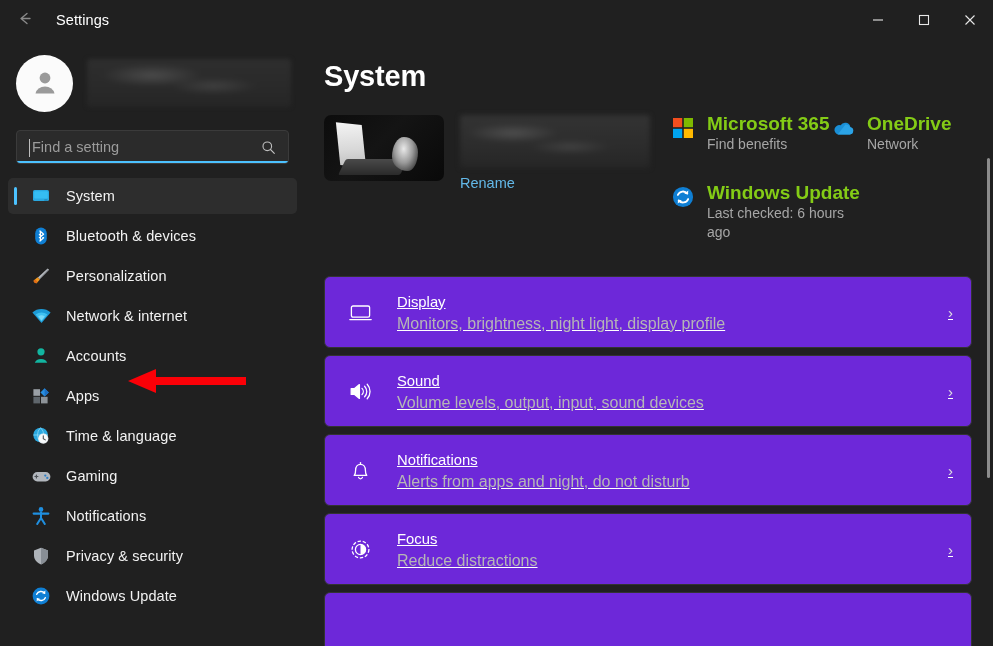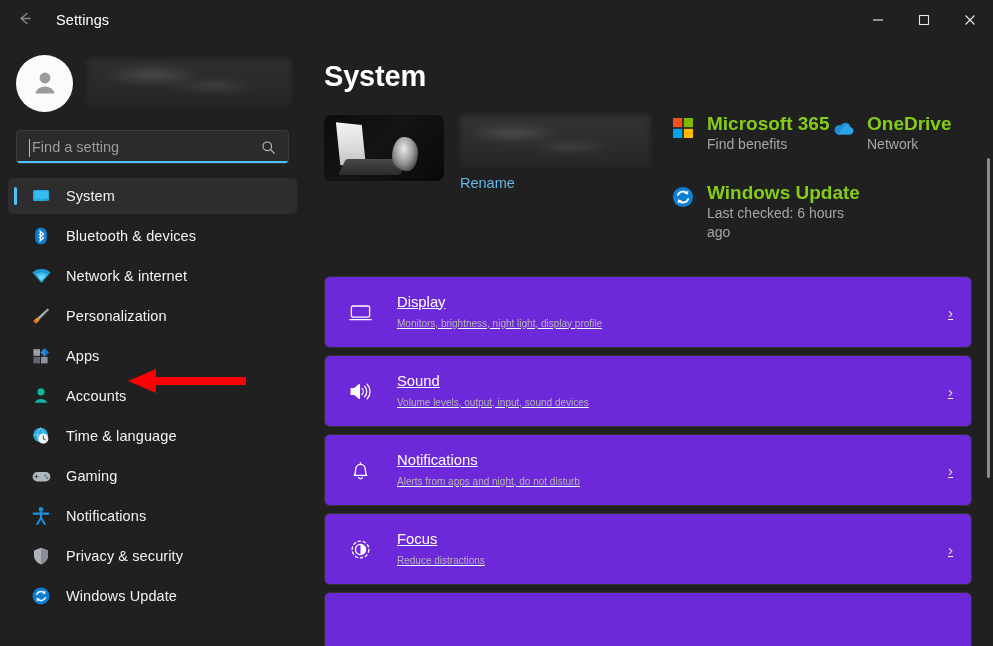--- a/index.html
+++ b/index.html
@@ -165,21 +165,21 @@
     background: #6d28d9; border: 1px solid #333333; border-radius: 6px;
     padding: 0 18px 0 20px;
     text-decoration: underline;
   }
   .card-icon {
     width: 30px; height: 30px; margin-right: 22px; flex: none;
     display: flex; align-items: center; justify-content: center;
   }
   .card-text { flex: 1; }
   .card-title { font-size: 14.8px; color: #ffffff; line-height: 20px; }
-  .card-sub { font-size: 10px; color: #b6b6b6; line-height: 19px; margin-top: 2px; }
+  .card-sub { font-size: 16px; color: #b6b6b6; line-height: 19px; margin-top: 2px; }
   .chev { color: #e0e0e0; font-size: 15px; }
 
   
   .scrollbar {
     position: absolute; right: 3px; top: 118px; width: 3px; height: 320px;
     background: #8c8c8c; border-radius: 2px;
   }
 
   
   .arrow-annot { position: absolute; left: 128px; top: 368px; width: 118px; height: 26px; }
@@ -263,62 +263,62 @@
             <rect x="4.2" y="1.6" width="11.6" height="16.8" rx="5.8" fill="#0f7fd4"></rect>
             <path d="M9 5 L12.6 8.2 L8.4 11.6 M8.4 8.4 L12.6 11.8 L9 15" fill="none" stroke="#ffffff" stroke-width="1.25" stroke-linejoin="round" stroke-linecap="round"></path>
             <path d="M9.4 5 V15" stroke="#ffffff" stroke-width="1.25"></path>
           </svg>
         </span>
         <span class="nav-label">Bluetooth &amp; devices</span>
       </div>
 
       <div class="nav-item">
         <span class="nav-icon">
+          <svg width="20" height="20" viewBox="0 0 20 20">
+            <path d="M16.6 2.4 L18 3.8 L8.6 13.2 L6.9 11.5 Z" fill="#b9bcc2"></path>
+            <path d="M17.2 3 L18 3.8 L8.6 13.2 L8.1 12.7 Z" fill="#8e9399"></path>
+            <path d="M6.6 11.2 L8.9 13.5 L5.6 17.2 A2.6 2.6 0 0 1 2.7 14.4 Z" fill="#f0981f"></path>
+            <path d="M4.3 13.6 L6.5 15.8 L5.6 17.2 A2.6 2.6 0 0 1 2.7 14.4 Z" fill="#e06c16"></path>
+          </svg>
+        </span>
+        <span class="nav-label">Personalization</span>
+      </div>
+
+      <div class="nav-item">
+        <span class="nav-icon">
           <svg width="21" height="21" viewBox="0 0 21 21">
             <path d="M10.5 17 L1.4 6.6 A13.6 13.6 0 0 1 19.6 6.6 Z" fill="#1c9ad6"></path>
             <path d="M10.5 15.6 L4.6 8.6 A9.2 9.2 0 0 1 16.4 8.6 Z" fill="#3fc1f0"></path>
             <path d="M10.5 14.6 L7.2 10.6 A5.4 5.4 0 0 1 13.8 10.6 Z" fill="#76d8f7"></path>
           </svg>
         </span>
         <span class="nav-label">Network &amp; internet</span>
       </div>
 
       <div class="nav-item">
         <span class="nav-icon">
           <svg width="20" height="20" viewBox="0 0 20 20">
-            <path d="M16.6 2.4 L18 3.8 L8.6 13.2 L6.9 11.5 Z" fill="#b9bcc2"></path>
-            <path d="M17.2 3 L18 3.8 L8.6 13.2 L8.1 12.7 Z" fill="#8e9399"></path>
-            <path d="M6.6 11.2 L8.9 13.5 L5.6 17.2 A2.6 2.6 0 0 1 2.7 14.4 Z" fill="#f0981f"></path>
-            <path d="M4.3 13.6 L6.5 15.8 L5.6 17.2 A2.6 2.6 0 0 1 2.7 14.4 Z" fill="#e06c16"></path>
-          </svg>
-        </span>
-        <span class="nav-label">Personalization</span>
+            <circle cx="10" cy="5.8" r="3.6" fill="#12b5a0"></circle>
+            <path d="M3.8 16.8 A6.4 5.2 0 0 1 16.2 16.8 Z" fill="#12b5a0"></path>
+          </svg>
+        </span>
+        <span class="nav-label">Accounts</span>
       </div>
 
       <div class="nav-item">
         <span class="nav-icon">
           <svg width="20" height="20" viewBox="0 0 20 20">
             <rect x="2.4" y="3.2" width="6.6" height="6.6" fill="#9aa0a6"></rect>
             <rect x="2.4" y="10.8" width="6.6" height="6.6" fill="#5f666c"></rect>
             <rect x="10" y="10.8" width="6.6" height="6.6" fill="#8d9398"></rect>
             <path d="M13.6 2.2 L17.8 6.4 L13.6 10.6 L9.4 6.4 Z" fill="#2a8fe0"></path>
             <path d="M13.6 2.2 L17.8 6.4 L13.6 10.6 Z" fill="#1c6fc4"></path>
           </svg>
         </span>
         <span class="nav-label">Apps</span>
-      </div>
-
-      <div class="nav-item">
-        <span class="nav-icon">
-          <svg width="20" height="20" viewBox="0 0 20 20">
-            <circle cx="10" cy="5.8" r="3.6" fill="#12b5a0"></circle>
-            <path d="M3.8 16.8 A6.4 5.2 0 0 1 16.2 16.8 Z" fill="#12b5a0"></path>
-          </svg>
-        </span>
-        <span class="nav-label">Accounts</span>
       </div>
 
       <div class="nav-item">
         <span class="nav-icon">
           <svg width="20" height="20" viewBox="0 0 20 20">
             <circle cx="9.6" cy="9" r="7.3" fill="#2aa8e0"></circle>
             <path d="M2.4 9 H16.9 M9.6 1.7 a10 10 0 0 1 0 14.6 a10 10 0 0 1 0-14.6" fill="none" stroke="#7fd3f2" stroke-width=".9"></path>
             <circle cx="12.3" cy="12.6" r="5.1" fill="#e9edf0"></circle>
             <circle cx="12.3" cy="12.6" r="4.1" fill="#f8fafb"></circle>
             <path d="M12.3 9.7 V12.6 L14.3 13.9" stroke="#4a5055" stroke-width="1.1" fill="none" stroke-linecap="round"></path>

